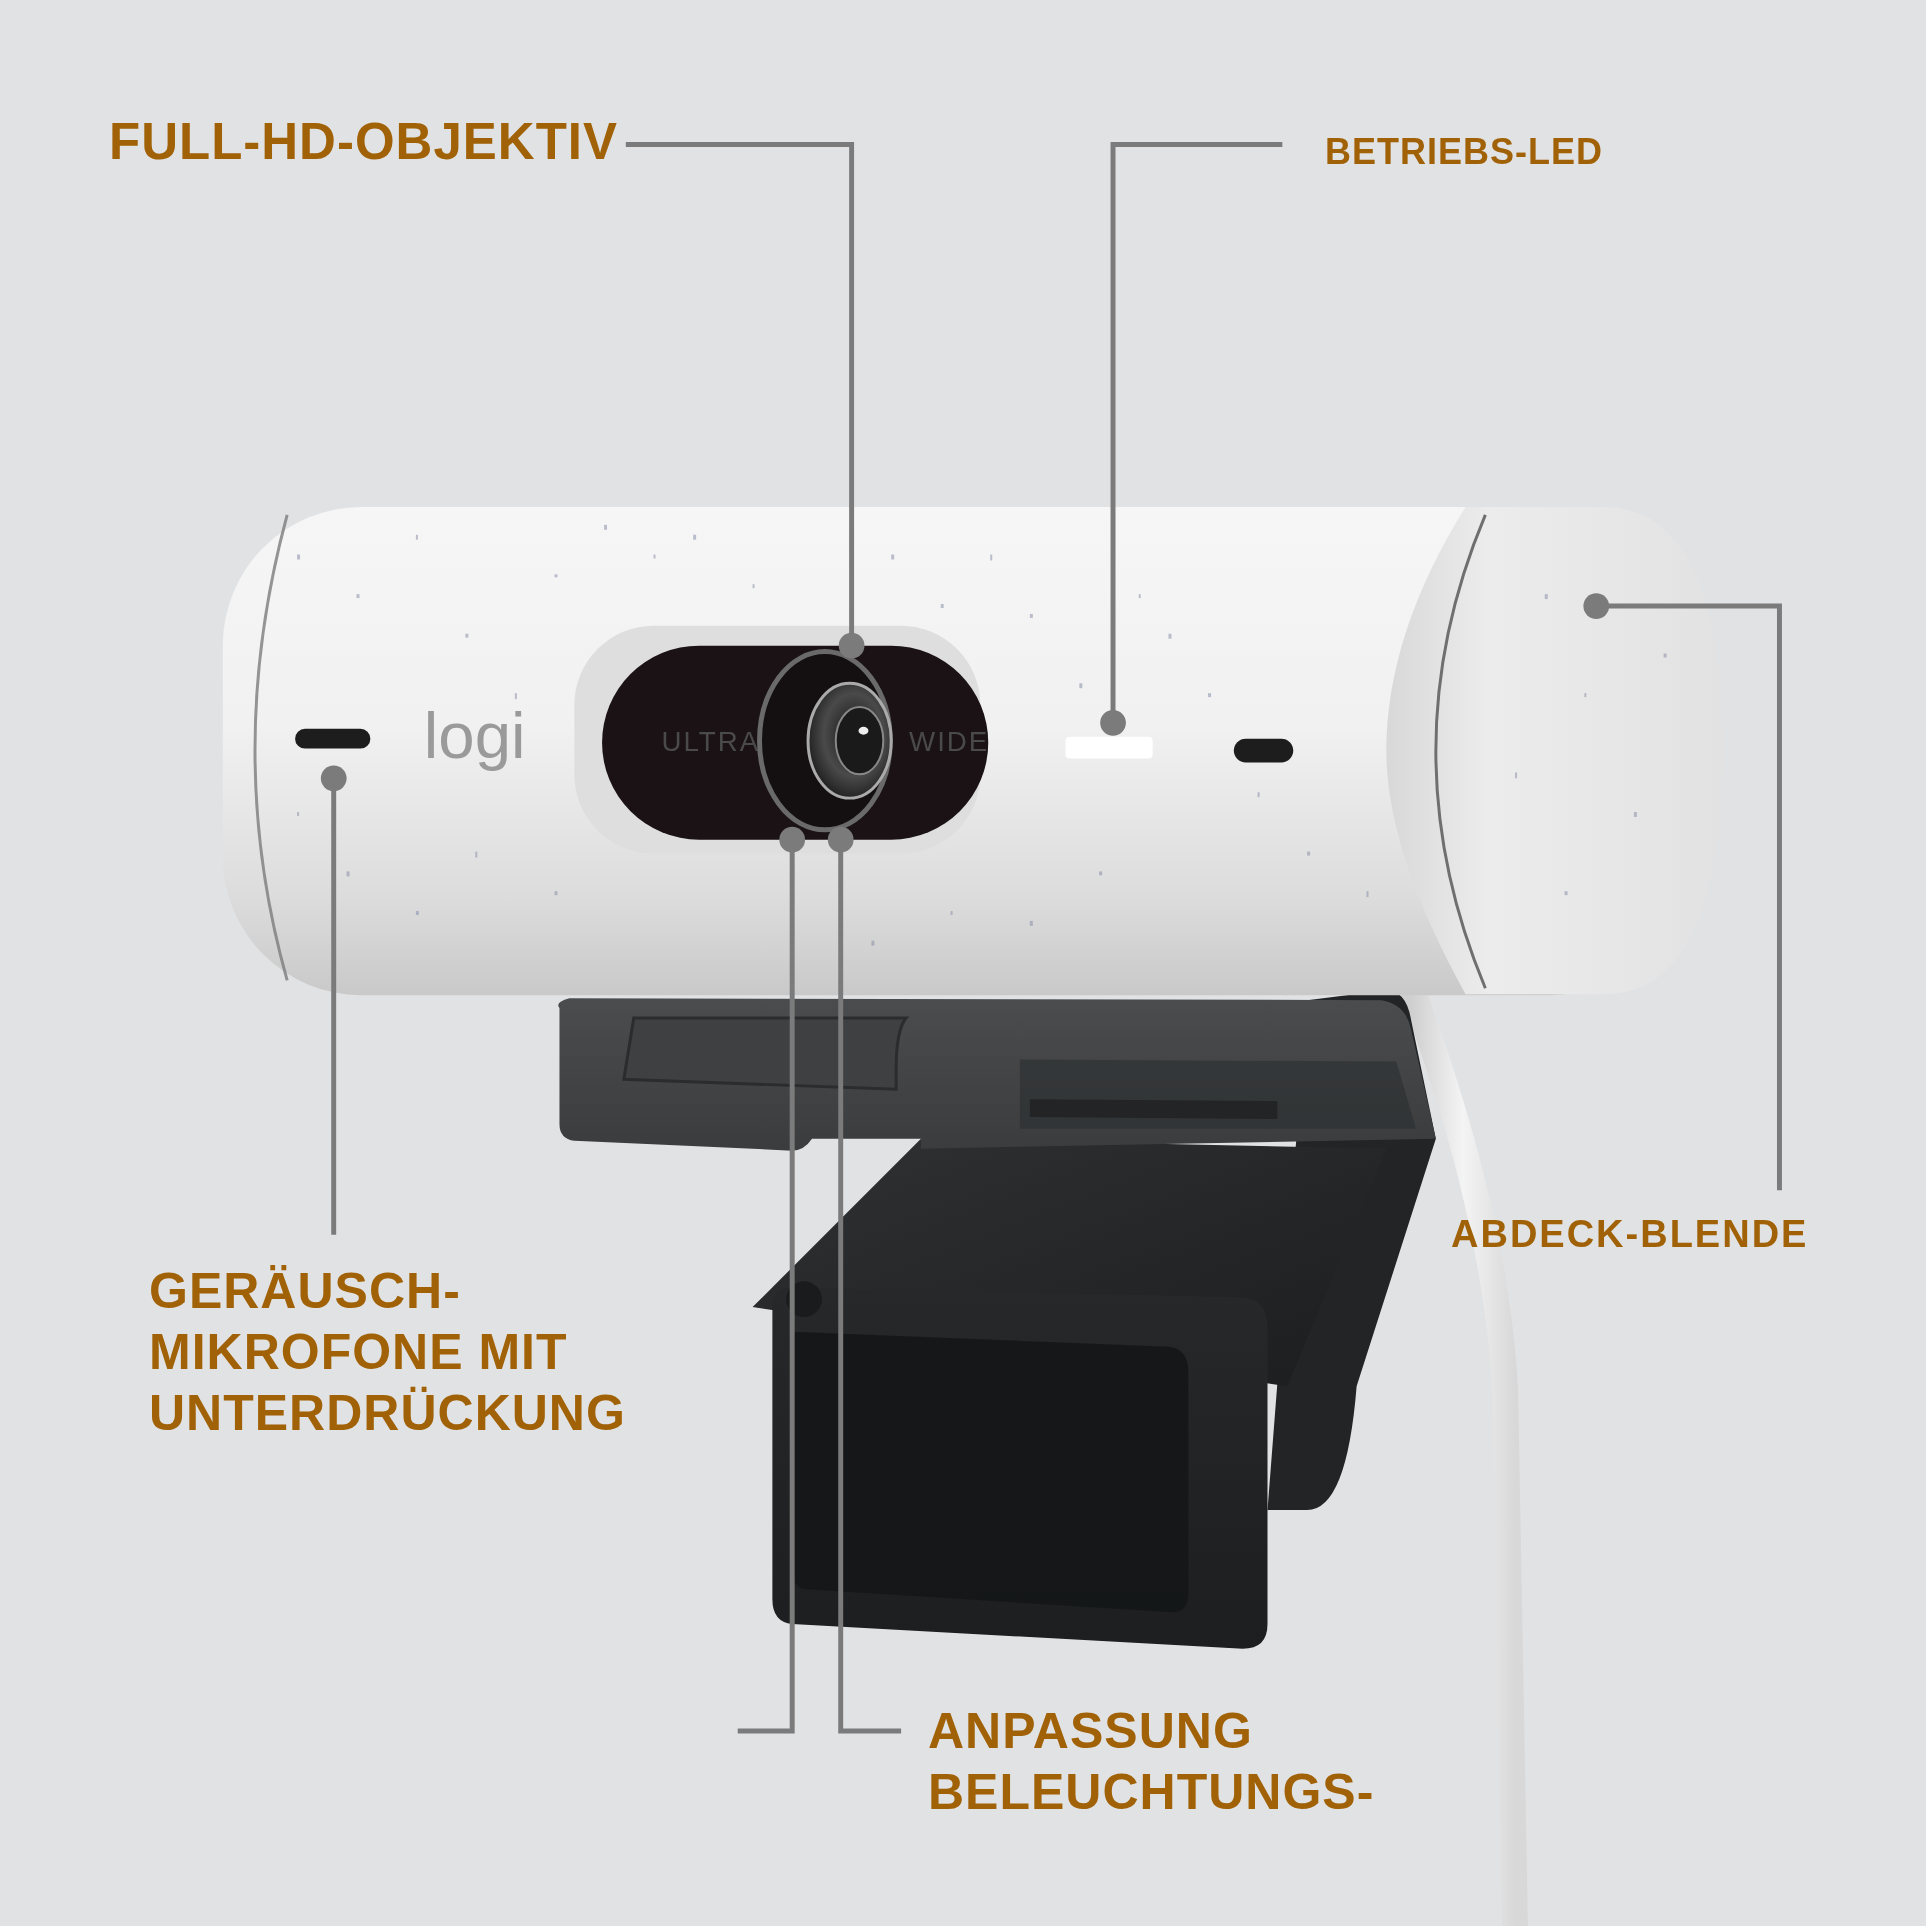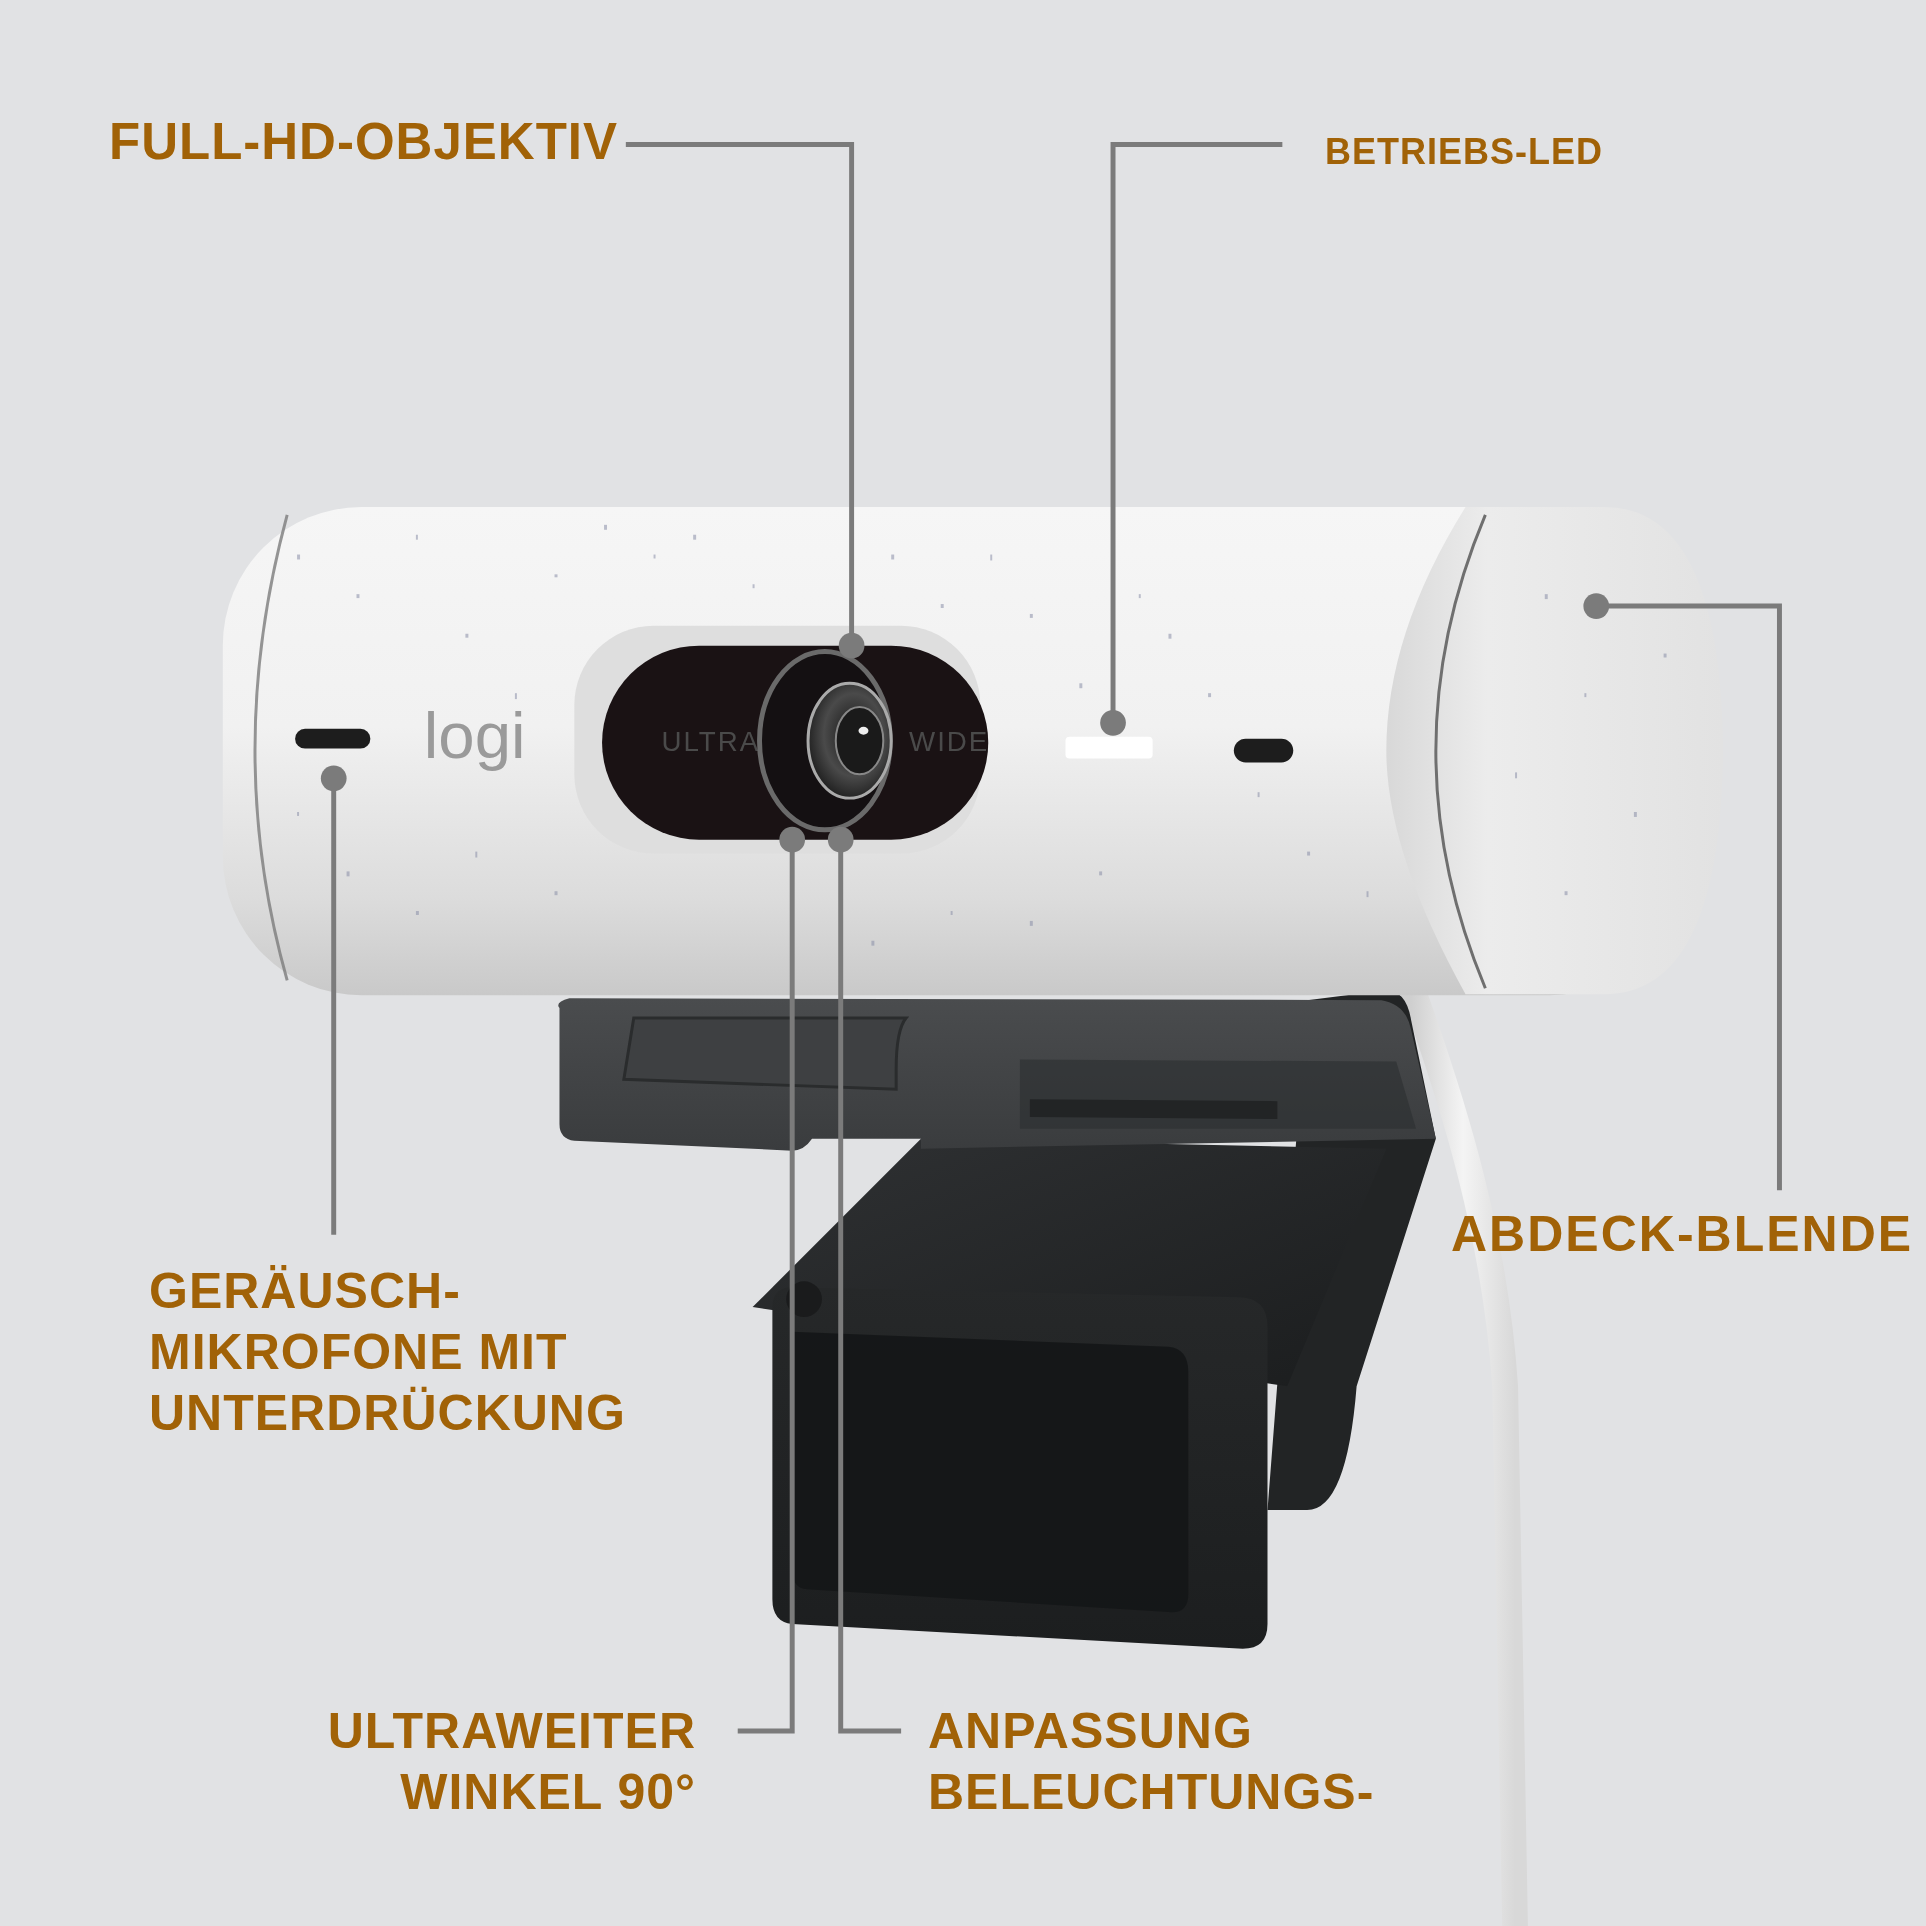--- a/index.html
+++ b/index.html
@@ -6,21 +6,21 @@
   body { width:1927px; height:1927px; background:#e1e2e4; position:relative; overflow:hidden;
          font-family:"Liberation Sans", "DejaVu Sans", sans-serif; }
   .stage { position:absolute; left:0; top:0; width:1927px; height:1927px; }
   svg.art { position:absolute; left:0; top:0; }
   .label { position:absolute; color:#a16207; font-weight:700; font-size:50px; line-height:61px;
            letter-spacing:1px; white-space:nowrap; text-transform:uppercase; }
   .label span { display:block; }
   .right-align { text-align:right; }
   #lbl-lens { left:109px; top:111px; font-size:51px; }
   #lbl-led { left:1325px; top:121px; font-size:36px; }
-  #lbl-shutter { left:1451px; top:1204px; font-size:50px; letter-spacing:2px; }
+  #lbl-shutter { left:1451px; top:1204px; font-size:38px; letter-spacing:2px; }
   #lbl-mic { left:149px; top:1261px; }
   #lbl-wide { right:1231px; top:1701px; }
   #lbl-light { left:928px; top:1701px; }
 </style>
 </head>
 <body>
 
 <div class="stage">
 
   <svg class="art" width="1927" height="1927" viewBox="0 0 1946 1946">
@@ -169,22 +169,18 @@
     <span>BETRIEBS-LED</span>
   </div>
   <div class="label" id="lbl-shutter">
     <span>ABDECK-BLENDE</span>
   </div>
   <div class="label" id="lbl-mic">
     <span>GERÄUSCH-</span>
     <span>MIKROFONE MIT</span>
     <span>UNTERDRÜCKUNG</span>
   </div>
-  <div class="label right-align" id="lbl-wide">
-    <span>ULTRAWEITER</span>
-    <span>WINKEL 90°</span>
-  </div>
   <div class="label" id="lbl-light">
     <span>ANPASSUNG</span>
     <span>BELEUCHTUNGS-</span>
   </div>
 </div>
 
 
 </body></html>

